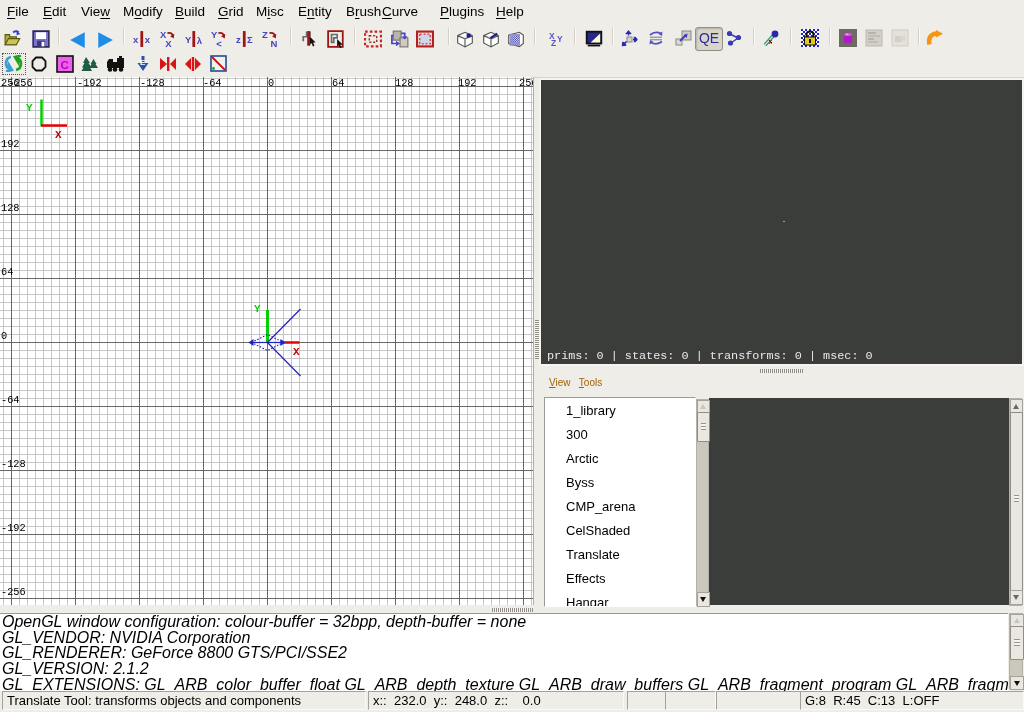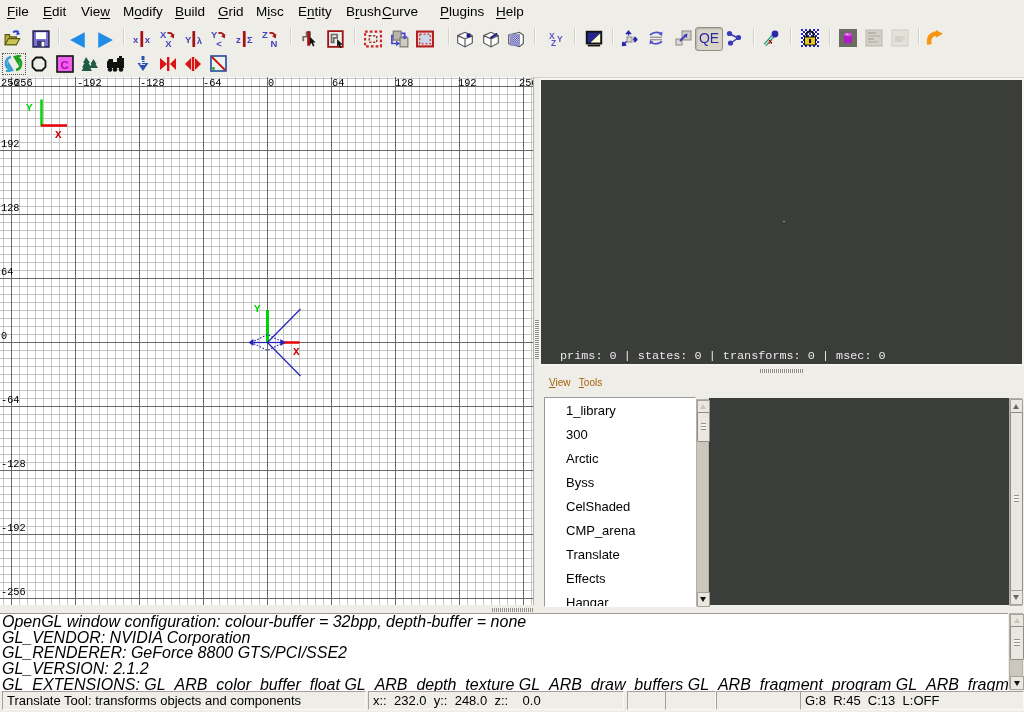--- a/index.html
+++ b/index.html
@@ -22,21 +22,21 @@
       repeating-linear-gradient(to bottom,#686868 0 1px,transparent 1px 64px),
       repeating-linear-gradient(to right,#c5c5c5 0 1px,transparent 1px 8px),
       repeating-linear-gradient(to bottom,#c5c5c5 0 1px,transparent 1px 8px);
     background-position:11px -12px,0 9px,3px 0px,0 1px;border-right:1px solid #b3b0a9;}
   .rl{position:absolute;font-family:"Liberation Mono",monospace;font-size:10.3px;color:#000;line-height:11px;}
   
   .vdots{background:repeating-linear-gradient(to bottom,#908d86 0 1px,#f6f4f0 1px 2px);}
   .hdots{background:repeating-linear-gradient(to right,#908d86 0 1px,#f6f4f0 1px 2px);}
   
   #view3d{left:541px;top:80px;width:481px;height:284px;background:#3b3d3a;}
-  #view3d .stats{position:absolute;left:19px;bottom:1px;color:#e9e9e9;
+  #view3d .stats{position:absolute;left:6px;bottom:1px;color:#e9e9e9;
      font-family:"Liberation Mono",monospace;font-size:11.8px;white-space:pre;}
   
   #texpanel{left:541px;top:374px;width:483px;height:236px;}
   #texmenu{position:absolute;left:8px;top:3px;font-size:10px;color:#a16207;}
   #texlist{position:absolute;left:3px;top:23px;width:150px;height:208px;background:#fff;
            border:1px solid #9c9a94;border-right-color:#fff;border-bottom-color:#fff;
            overflow:hidden;font-size:13px;}
   #texlist div{height:24px;line-height:24px;padding-left:21px;}
   #texprev{position:absolute;left:168px;top:24px;width:301px;height:207px;background:#3b3d3a;}
   .grip{position:absolute;left:3px;right:3px;height:7px;
@@ -368,22 +368,22 @@
   <div class="stats">prims: 0 | states: 0 | transforms: 0 | msec: 0</div>
 </div>
 
 <div class="abs" id="texpanel">
   <div id="texmenu"><span><u>V</u>iew</span>&nbsp;&nbsp;&nbsp;<span><u>T</u>ools</span></div>
   <div id="texlist">
     <div style="margin-top:1px">1_library</div>
     <div>300</div>
     <div>Arctic</div>
     <div>Byss</div>
+    <div>CMP_arena</div>
     <div>CelShaded</div>
-    <div>CMP_arena</div>
     <div>Translate</div>
     <div>Effects</div>
     <div>Hangar</div>
   </div>
   <div id="texprev"></div>
 </div>
 
 <div class="abs" style="left:696px;top:399px;width:13px;height:207px;background:#cbc7bd;border:1px solid #b5b1a8;box-sizing:border-box;">
   <div style="position:absolute;left:0px;top:0px;width:11px;height:12px;background:#eae7e0;border:1px solid #a5a29a;">
     <div style="position:absolute;left:2px;top:3px;width:0;height:0;border-left:3px solid transparent;border-right:3px solid transparent;border-bottom:5px solid #c8c5bd;"></div>

